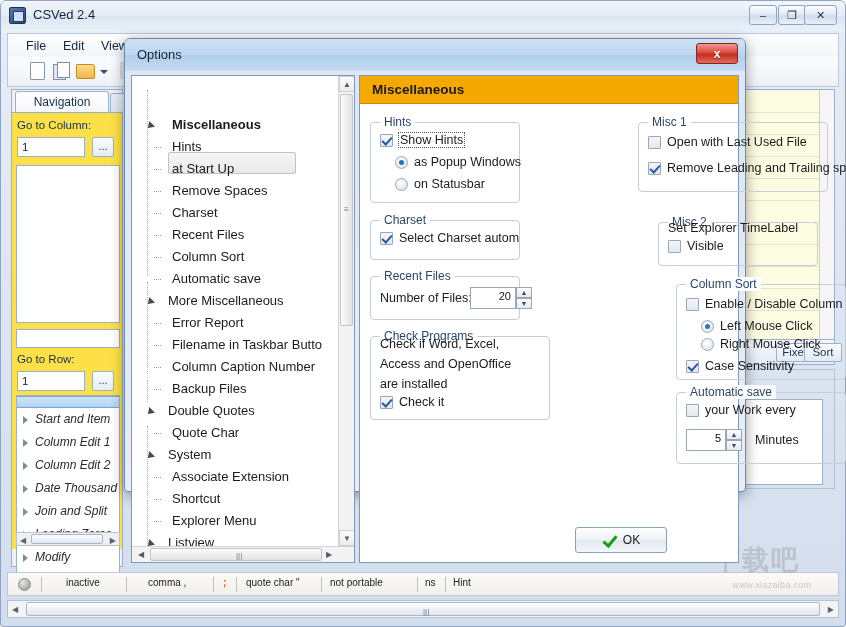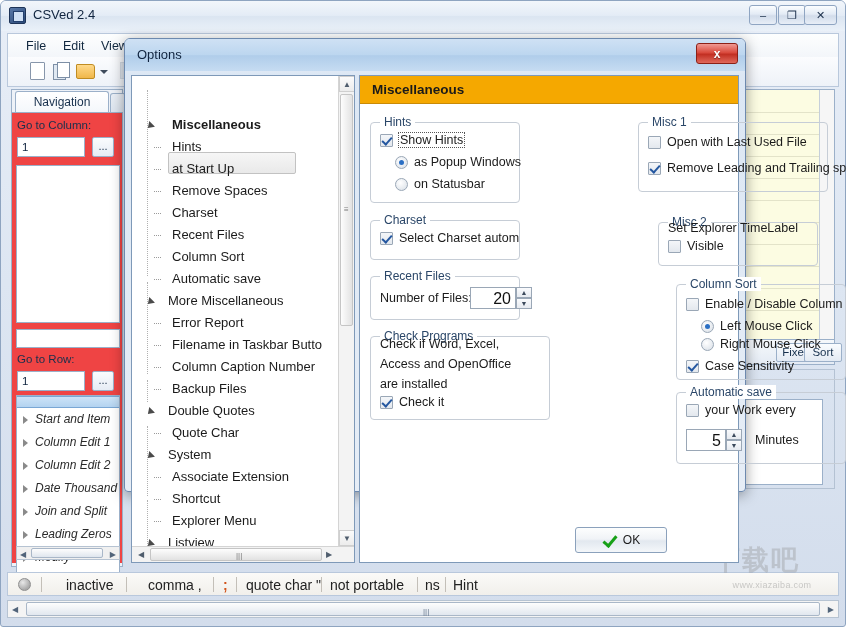--- a/index.html
+++ b/index.html
@@ -99,22 +99,22 @@
     background:linear-gradient(180deg,#ffffff,#f4f7fb);
     border:1px solid #9bb0c9; border-bottom:none; border-radius:3px 3px 0 0;
     font-size:12px; color:#17304d; text-align:center; line-height:20px;
   }
   #nav-tab2 {
     position:absolute; left:98px; top:3px; width:16px; height:19px;
     background:linear-gradient(180deg,#eaeff6,#dde5ef);
     border:1px solid #9bb0c9; border-bottom:none; border-radius:3px 3px 0 0;
   }
   #nav-body {
-    position:absolute; left:0; top:22px; width:100%; bottom:3px;
-    background:#ef4444; border-top:1px solid #9bb0c9;
+    position:absolute; left:0; top:22px; width:100%; bottom:17px;
+    background:#fde047; border-top:1px solid #9bb0c9;
   }
   .nav-label { position:absolute; font-size:11.5px; color:#17304d; }
   .nav-input {
     position:absolute; height:20px; background:#fff;
     border:1px solid #9bb0c9; font-size:11.5px; color:#10243f;
     padding:2px 4px; line-height:15px;
   }
   .nav-dots {
     position:absolute; height:20px; width:22px;
     background:linear-gradient(180deg,#fafcfe,#e6ecf5);
@@ -203,21 +203,21 @@
     background:linear-gradient(180deg,#fbfaf8,#f1efeb);
     border:1px solid #b9c8dc;
   }
   #status-led {
     position:absolute; left:10px; top:5px; width:13px; height:13px;
     border-radius:50%;
     background:radial-gradient(circle at 35% 32%, #e8e8e8, #a9a9a9 70%);
     border:1px solid #8f8f8f;
   }
   .st-sep { position:absolute; top:4px; width:1px; height:15px; background:#c3bfb8; }
-  .st-txt { position:absolute; top:4px; font-size:14px; color:#222; }
+  .st-txt { position:absolute; top:4px; font-size:10px; color:#222; }
   #bottom-scroll {
     position:absolute; left:6px; bottom:8px; right:6px; height:18px;
     background:#f4f4f4; border:1px solid #b6c3d2;
   }
   #bottom-scroll .thumb {
     position:absolute; left:18px; top:1px; right:18px; height:14px;
     background:linear-gradient(180deg,#fdfdfd,#e1e7ef);
     border:1px solid #a9b7c8; border-radius:2px;
   }
   #bottom-scroll .grip { position:absolute; left:50%; top:4px; font-size:8px; color:#68788c; }
@@ -372,21 +372,21 @@
     width:5px; height:5px; border-radius:50%; background:#2b6fc4;
   }
   .rad .lbl { position:absolute; left:19px; top:0; }
 
   .plain-txt { position:absolute; font-size:12.5px; color:#1b1b1b; white-space:nowrap; }
 
   .spin { position:absolute; height:22px; }
   .spin .fld {
     position:absolute; left:0; top:0; right:16px; height:22px;
     background:#ffffff; border:1px solid #9aa7b6;
-    font-size:16px; color:#111; text-align:right;
+    font-size:11px; color:#111; text-align:right;
     padding:2px 4px 0 0;
   }
   .spin .up, .spin .dn {
     position:absolute; right:0; width:16px; height:11px;
     background:linear-gradient(180deg,#fafbfd,#e6eaf0);
     border:1px solid #9aa7b6;
     display:flex; align-items:center; justify-content:center;
     font-size:7px; color:#3c4a5c;
   }
   .spin .up { top:0; }

